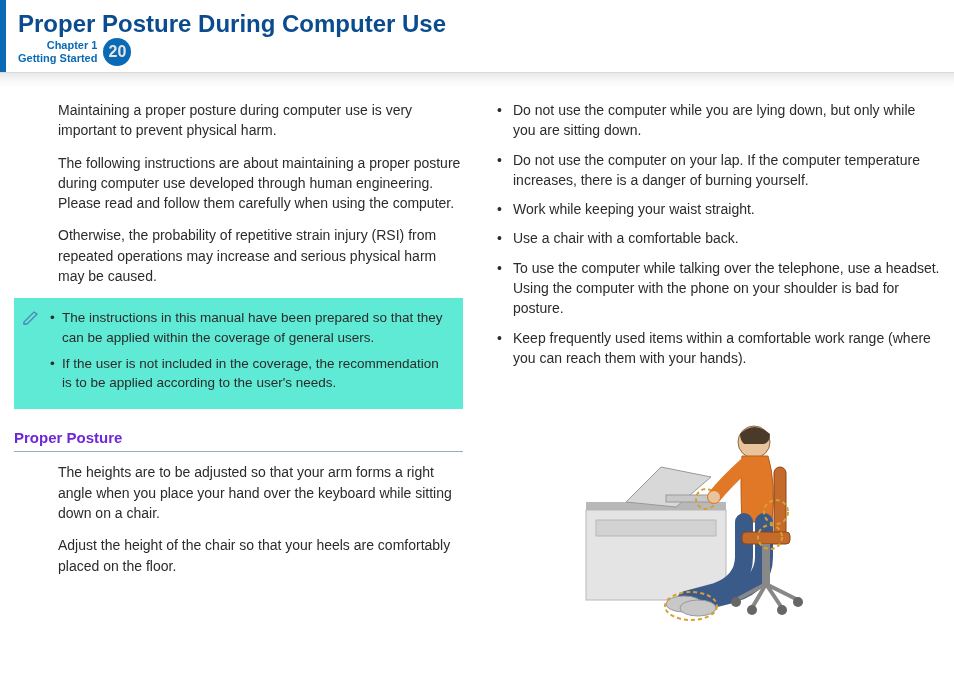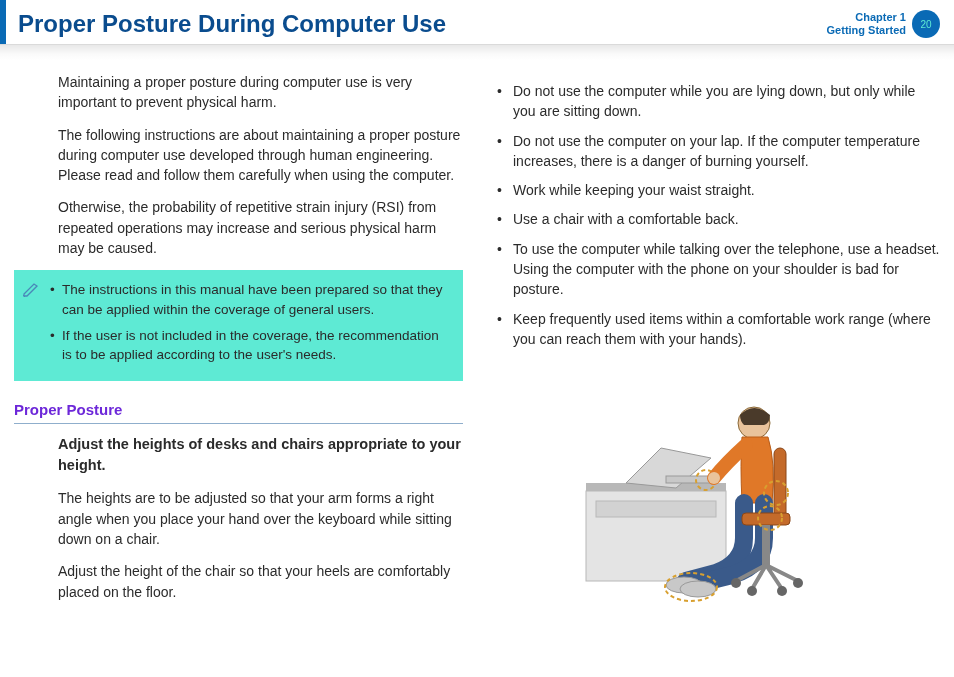--- a/index.html
+++ b/index.html
@@ -8,31 +8,32 @@
     font-family:"Segoe UI", Arial, sans-serif;
     color:#2b2b2b;
     background:#fff;
     position:relative;
     overflow:hidden;
   }
   .hdr {
     display:flex; align-items:flex-start; justify-content:space-between;
     padding:10px 14px 6px 12px;
     border-left:6px solid #0a6ab5;
+    flex-direction:column;
   }
   .title {
     font-size:24px; font-weight:700; color:#0a4c8e;
   }
   .meta { display:flex; align-items:center; gap:6px; }
   .meta-text { font-size:11px; font-weight:700; color:#0a6ab5; text-align:right; line-height:1.2; }
   .page-badge {
     width:28px; height:28px; border-radius:50%;
-    background:#0a6ab5; color:#5eead4;
+    background:#0a6ab5; color:#e5e5e5;
     display:flex; align-items:center; justify-content:center;
-    font-size:10px; font-weight:400;
+    font-size:16px; font-weight:700;
   }
   .shelf {
     width:100%; height:16px;
     background:linear-gradient(to bottom,#e8e8e8,#fafafa 60%,#fff);
     border-top:1px solid #dadada;
   }
   .cols {
     display:flex; padding:12px 14px 0 14px; gap:28px;
   }
   .col { flex:1; font-size:14px; line-height:1.45; }
@@ -44,21 +45,21 @@
   .note-box ul { list-style:none; }
   .note-box li { position:relative; padding-left:12px; margin-bottom:6px; }
   .note-box li::before { content:"•"; position:absolute; left:0; }
   .note-icon { position:absolute; left:8px; top:10px; color:#4a88b8; }
   .sect-head {
     color:#6d28d9; font-weight:700; font-size:15px;
     border-bottom:1px solid #8faecc; padding-bottom:3px;
     margin:18px 0 10px;
   }
   .sub-head { font-weight:700; font-size:14.5px; margin-bottom:10px; }
-  .right-list { list-style:none;margin-top:9px; }
+  .right-list { list-style:none; }
   .right-list li { position:relative; padding-left:22px; margin-bottom:9px; }
   .right-list li::before { content:"•"; position:absolute; left:6px; top:0; }
   .illus { text-align:center; margin-top:14px; }
 </style>
 </head>
 <body>
 
 <div class="hdr">
   <div class="title">Proper Posture During Computer Use</div>
   <div class="meta">
@@ -85,21 +86,20 @@
           <path d="M1 15 L3 17" stroke="#4a88b8" stroke-width="1"></path>
         </svg>
       </span>
       <ul>
         <li>The instructions in this manual have been prepared so that they can be applied within the coverage of general users.</li>
         <li>If the user is not included in the coverage, the recommendation is to be applied according to the user's needs.</li>
       </ul>
     </div>
 
     <div class="sect-head">Proper Posture</div>
-    <p class="sub-head">Adjust the heights of desks and chairs appropriate to your height.</p>
     <p>The heights are to be adjusted so that your arm forms a right angle when you place your hand over the keyboard while sitting down on a chair.</p>
     <p>Adjust the height of the chair so that your heels are comfortably placed on the floor.</p>
   </div>
 
   <div class="col">
     <ul class="right-list">
       <li>Do not use the computer while you are lying down, but only while you are sitting down.</li>
       <li>Do not use the computer on your lap. If the computer temperature increases, there is a danger of burning yourself.</li>
       <li>Work while keeping your waist straight.</li>
       <li>Use a chair with a comfortable back.</li>

